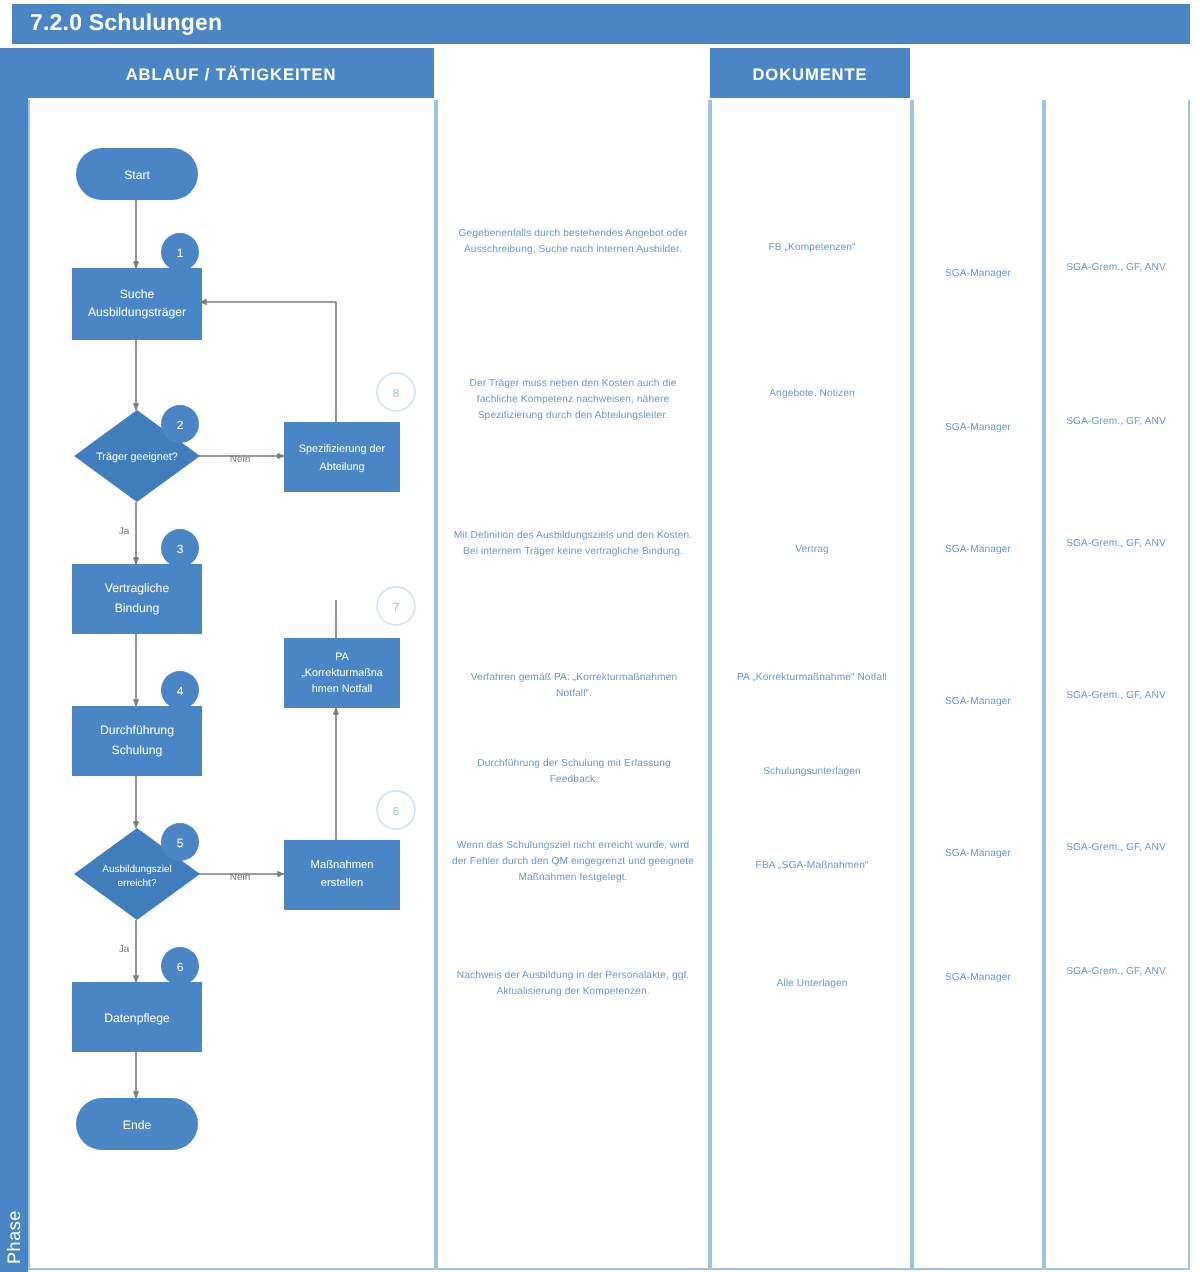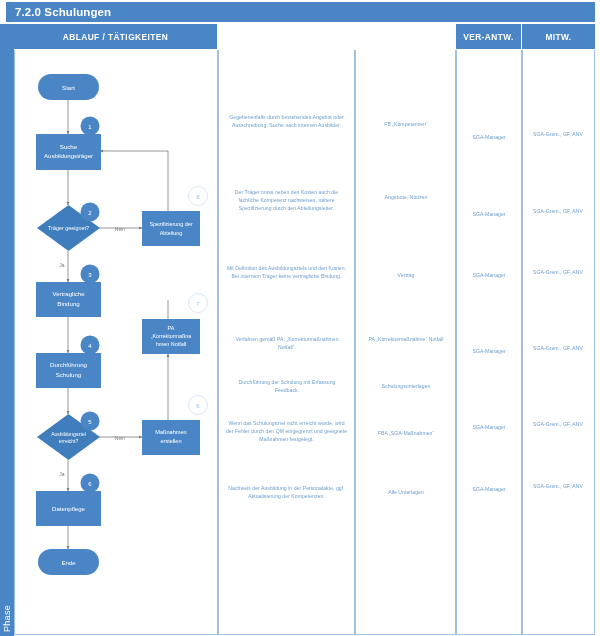--- a/index.html
+++ b/index.html
@@ -125,22 +125,21 @@
 <div class="page">
 
   <div class="title-bar">7.2.0 Schulungen</div>
 
   <div class="phase-band"></div>
   <div class="phase-label">
     <span>Phase</span>
   </div>
 
   <div class="col-header" style="left:14px;  width:204px;">ABLAUF / TÄTIGKEITEN</div>
-  <div class="col-header" style="left:456px; width:66px;">VER-ANTW.</div>
-  <div class="col-header" style="left:522px; width:73px; border-right:none;">MITW.</div>
+  <div class="col-header" style="left:355px; width:101px;">DOKUMENTE</div>
 
   <div class="col-body first" style="left:14px;  width:204px;"></div>
   <div class="col-body" style="left:218px; width:137px;"></div>
   <div class="col-body" style="left:355px; width:101px;"></div>
   <div class="col-body" style="left:456px; width:66px;"></div>
   <div class="col-body" style="left:522px; width:73px;"></div>
 
   <div class="cell-text" style="left:225px; top:114px; width:123px;">Gegebenenfalls durch bestehendes Angebot oder Ausschreibung, Suche nach internen Ausbilder.</div>
   <div class="cell-text" style="left:225px; top:189px; width:123px;">Der Träger muss neben den Kosten auch die fachliche Kompetenz nachweisen, nähere Spezifizierung durch den Abteilungsleiter.</div>
   <div class="cell-text" style="left:225px; top:265px; width:123px;">Mit Definition des Ausbildungsziels und den Kosten. Bei internem Träger keine vertragliche Bindung.</div>

